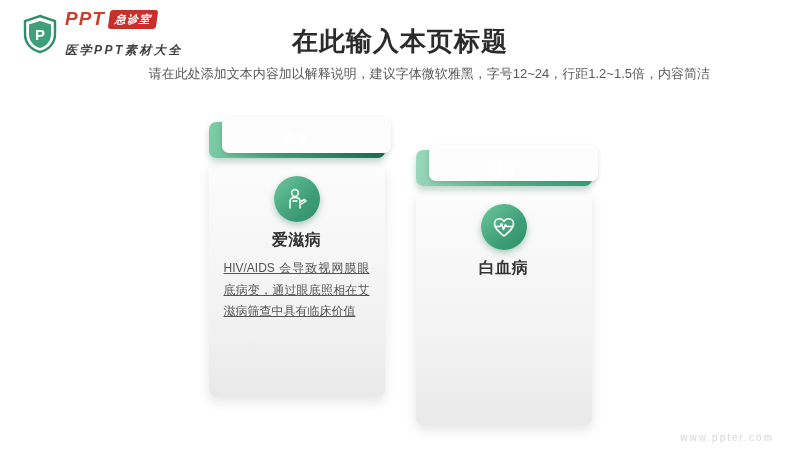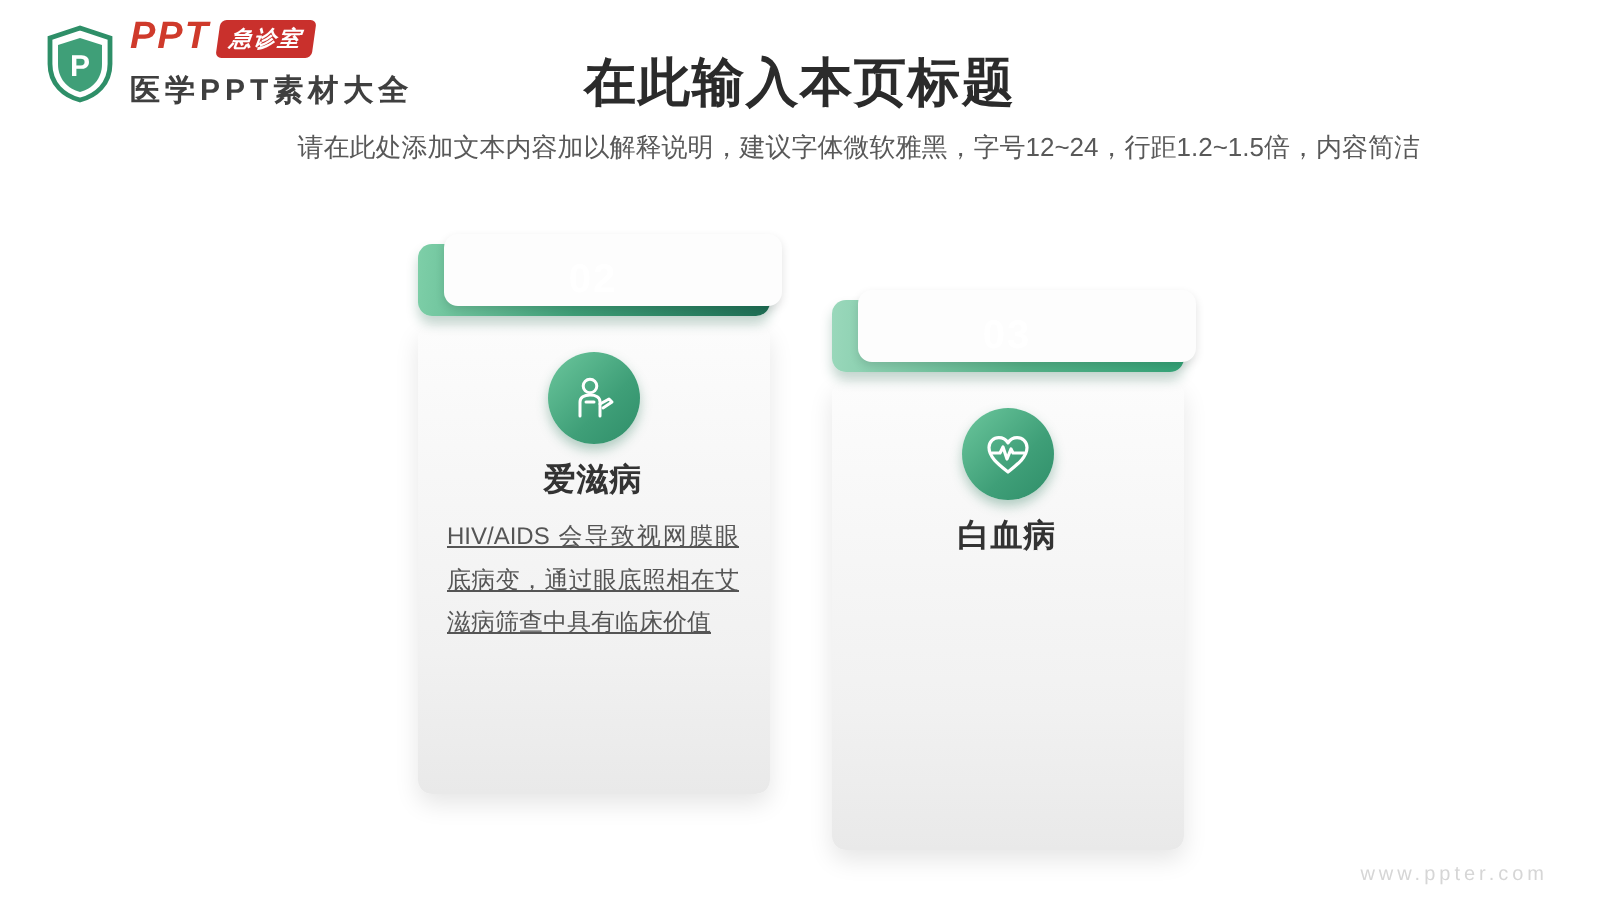--- a/index.html
+++ b/index.html
@@ -8,35 +8,36 @@
     position: relative;
     width: 800px; height: 450px;
     background: #ffffff;
     font-family: "Liberation Sans", sans-serif;
     overflow: hidden;
   }
 
   
   .logo { position: absolute; top: 8px; left: 22px; display: flex; align-items: center; gap: 7px; }
   .logo-shield { width: 36px; height: 40px; }
-  .logo-text-block { display: flex; flex-direction: column; gap: 6px; }
+  .logo-text-block { display: flex; flex-direction: column; gap: 12px; }
   .brand-row { display: flex; align-items: center; gap: 4px; }
   .brand-ppt {
     font-size: 19px; font-weight: 900; font-style: italic;
     color: #cf3a2b; letter-spacing: 1px;
   }
   .brand-badge {
     background: #c9302c; color: #ffffff;
     font-size: 11px; font-weight: 800; font-style: italic;
     padding: 2px 6px; border-radius: 3px; transform: skewX(-8deg);
     letter-spacing: 1px; white-space: nowrap;
   }
   .brand-tagline {
-    font-size: 15px; color: #3f3f3f; letter-spacing: 2.5px; font-weight: 600;
+    font-size: 12px; color: #3f3f3f; letter-spacing: 2.5px; font-weight: 600;
     white-space: nowrap;
+    font-style: italic;
   }
 
   
   .page-title {
     position: absolute; top: 24px; left: 0; width: 100%;
     text-align: center; font-size: 26px; font-weight: 800; color: #2b2b2b;
     letter-spacing: 1px;
   }
   .page-subtitle {
     position: absolute; top: 64px; left: 90px; width: 620px;

